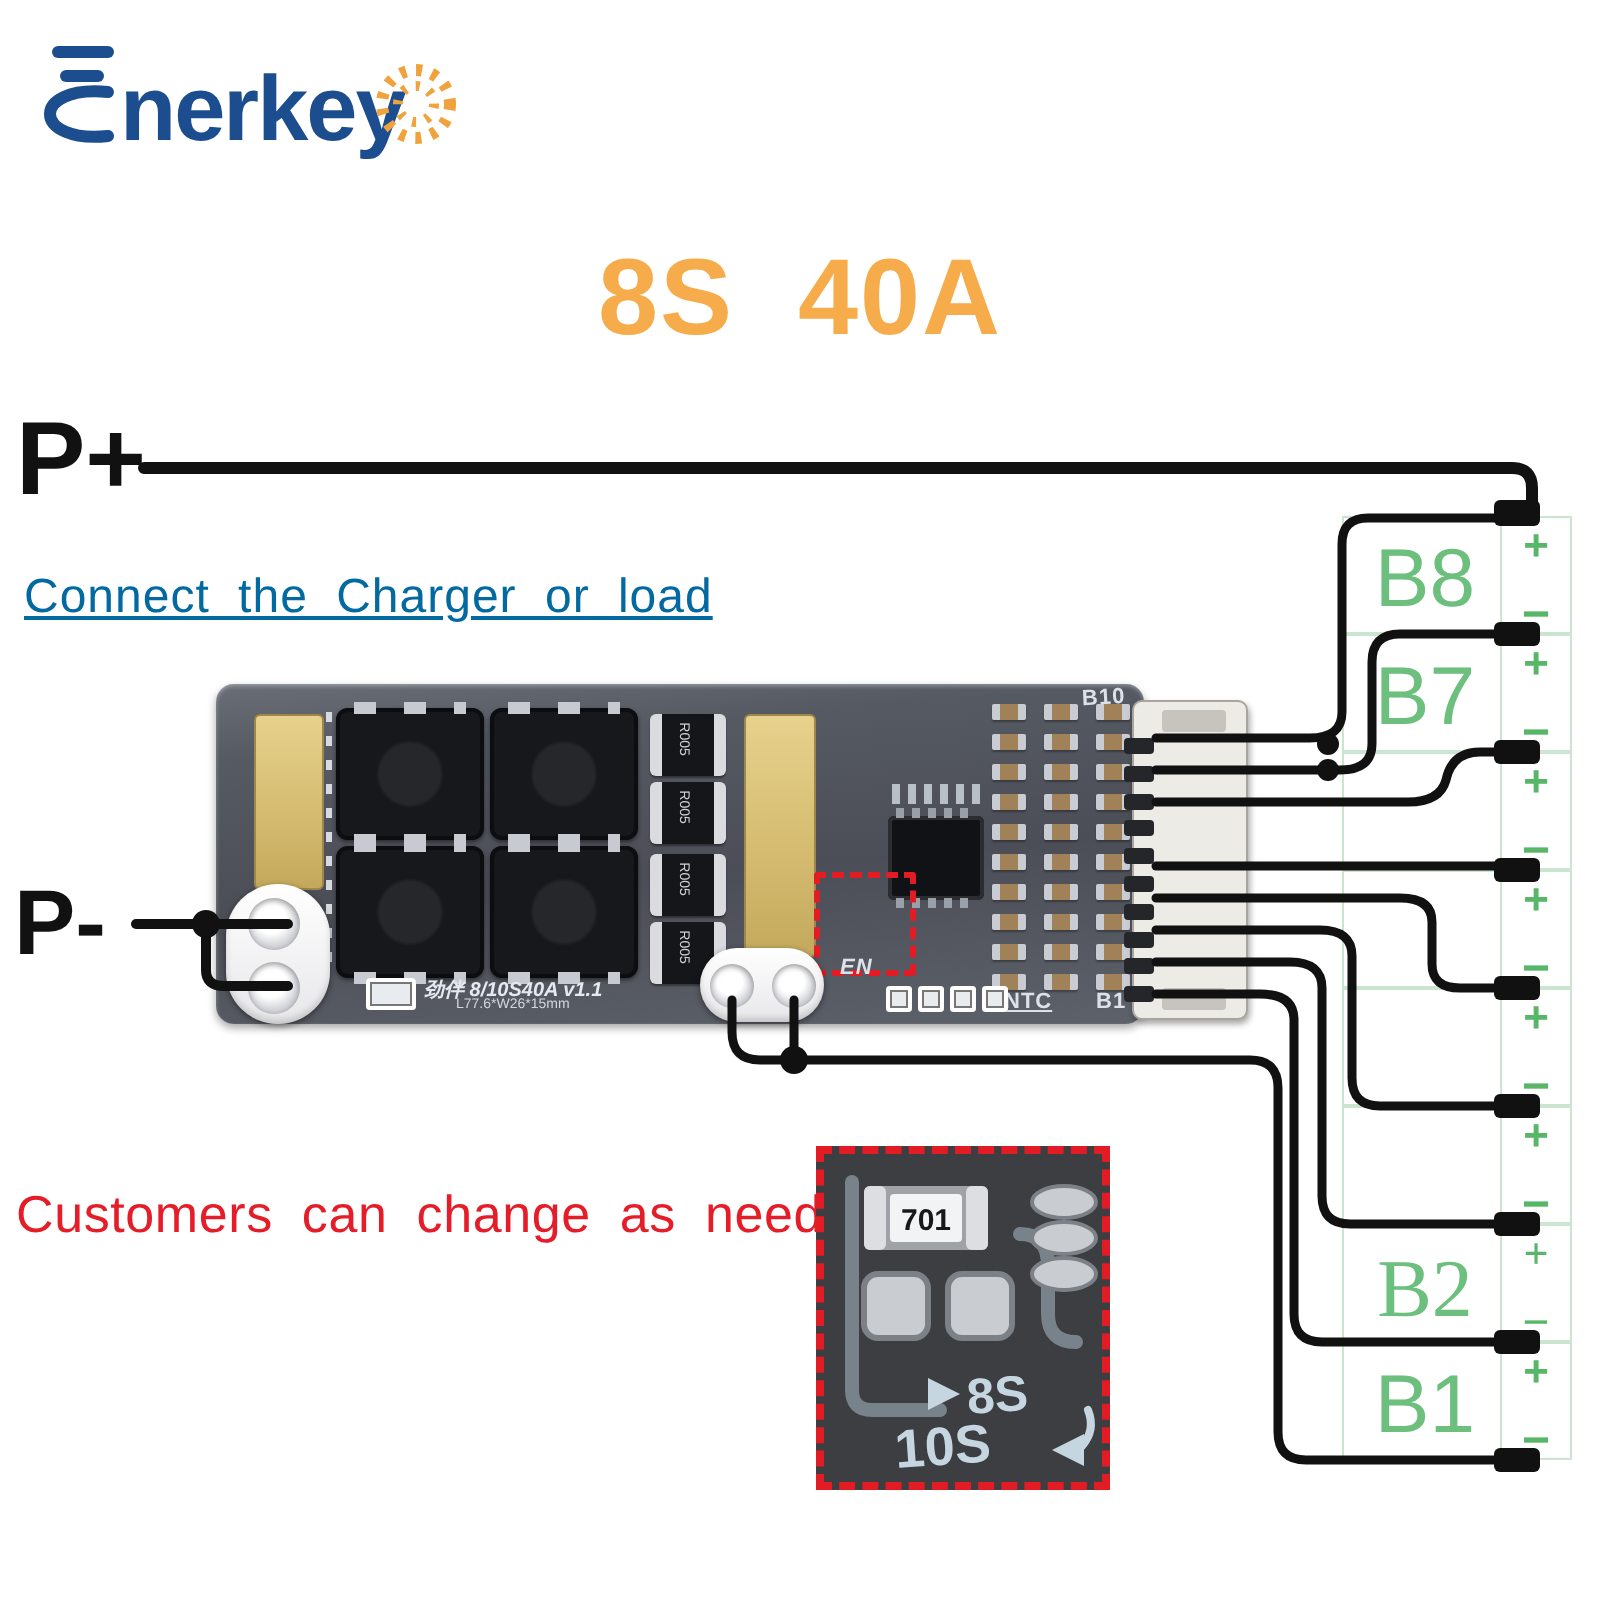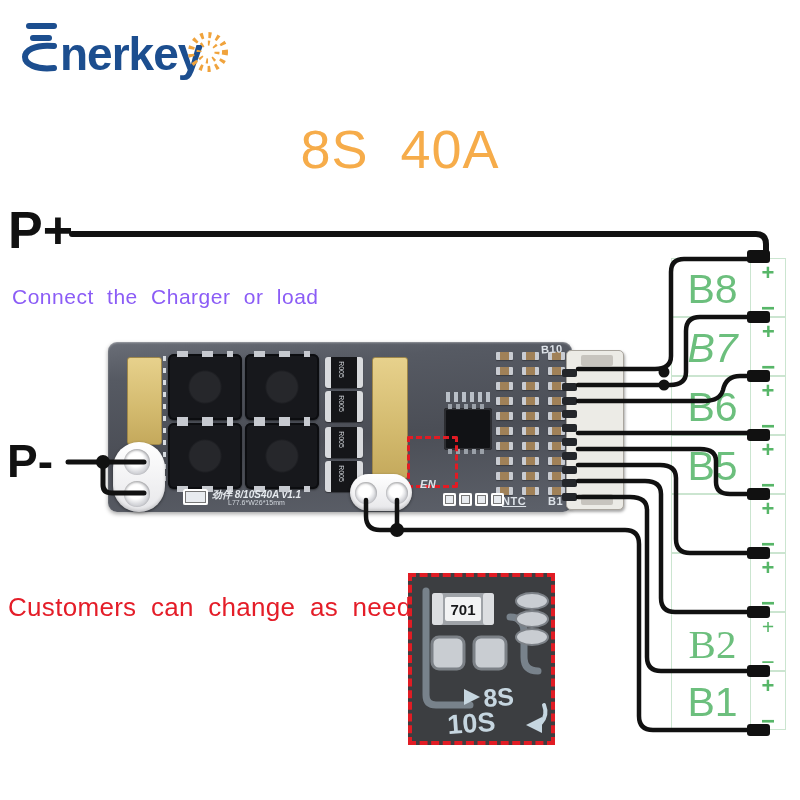--- a/index.html
+++ b/index.html
@@ -1,25 +1,25 @@
 <!DOCTYPE html>
 <html><head>
 <meta charset="utf-8">
 <style>
   html,body{margin:0;padding:0;background:#fff;}
   .stage{position:relative;width:800px;height:800px;background:#fff;overflow:hidden;
          font-family:"Liberation Sans",sans-serif;}
   .abs{position:absolute;}
 
   
-  .title{left:0;top:118px;width:800px;text-align:center;font-size:54px;font-weight:normal;
+  .title{left:0;top:118px;width:800px;text-align:center;font-size:54px;font-weight:bold;
          white-space:pre;letter-spacing:1px;}
   .pplus{left:8px;top:200px;font-size:52px;font-weight:bold;color:#111;}
   .pminus{left:7px;top:434px;font-size:46px;font-weight:bold;color:#111;}
-  .charger-note{left:12px;top:285px;font-size:21px;color:#8b5cf6;word-spacing:7px;letter-spacing:.5px;}
+  .charger-note{left:12px;top:285px;font-size:24px;color:#0369a1;word-spacing:7px;letter-spacing:.5px;text-decoration:underline;}
   .customer-note{left:8px;top:592px;font-size:26px;word-spacing:7px;letter-spacing:.3px;}
 
   
   .board{left:108px;top:342px;width:464px;height:170px;border-radius:9px;
          background:linear-gradient(175deg,#6a6e77 0%,#565a63 18%,#4b4e56 55%,#5d616a 100%);
          box-shadow:0 2px 4px rgba(0,0,0,.35), inset 0 1px 2px rgba(255,255,255,.35);z-index:1;}
   .goldpad{background:linear-gradient(180deg,#e7d18c,#d3ba6e 60%,#c4a95c);border:1px solid #9e874a;border-radius:3px;}
   .mosfet{background:radial-gradient(circle at 50% 50%,#26272b 0 15px,#17181c 17px);
           border-radius:6px;box-shadow:inset 0 0 0 2px #0c0d10,0 1px 2px rgba(0,0,0,.5);}
   .mosfet::before,.mosfet::after{content:"";position:absolute;left:9px;right:9px;height:6px;
@@ -192,36 +192,34 @@
   </div>
 
   <div id="cells" class="abs cells">
       <div class="cell" style="top: 0px; text-decoration: underline;">
         <span class="cell-label">B8</span>
         <div class="cell-strip">
           <span class="term plus">+</span>
           <span class="term minus">−</span>
         </div>
       </div>
-      <div class="cell" style="top: 59px; font-style: italic;">
+      <div class="cell" style="top: 59px;">
         <span class="cell-label">B7</span>
         <div class="cell-strip">
           <span class="term plus">+</span>
           <span class="term minus">−</span>
         </div>
       </div>
       <div class="cell" style="top: 118px;">
-        <span class="cell-label">B6</span>
         <div class="cell-strip">
           <span class="term plus">+</span>
           <span class="term minus">−</span>
         </div>
       </div>
       <div class="cell" style="top: 177px;">
-        <span class="cell-label">B5</span>
         <div class="cell-strip">
           <span class="term plus">+</span>
           <span class="term minus">−</span>
         </div>
       </div>
       <div class="cell" style="top: 236px;">
         <div class="cell-strip">
           <span class="term plus">+</span>
           <span class="term minus">−</span>
         </div>

